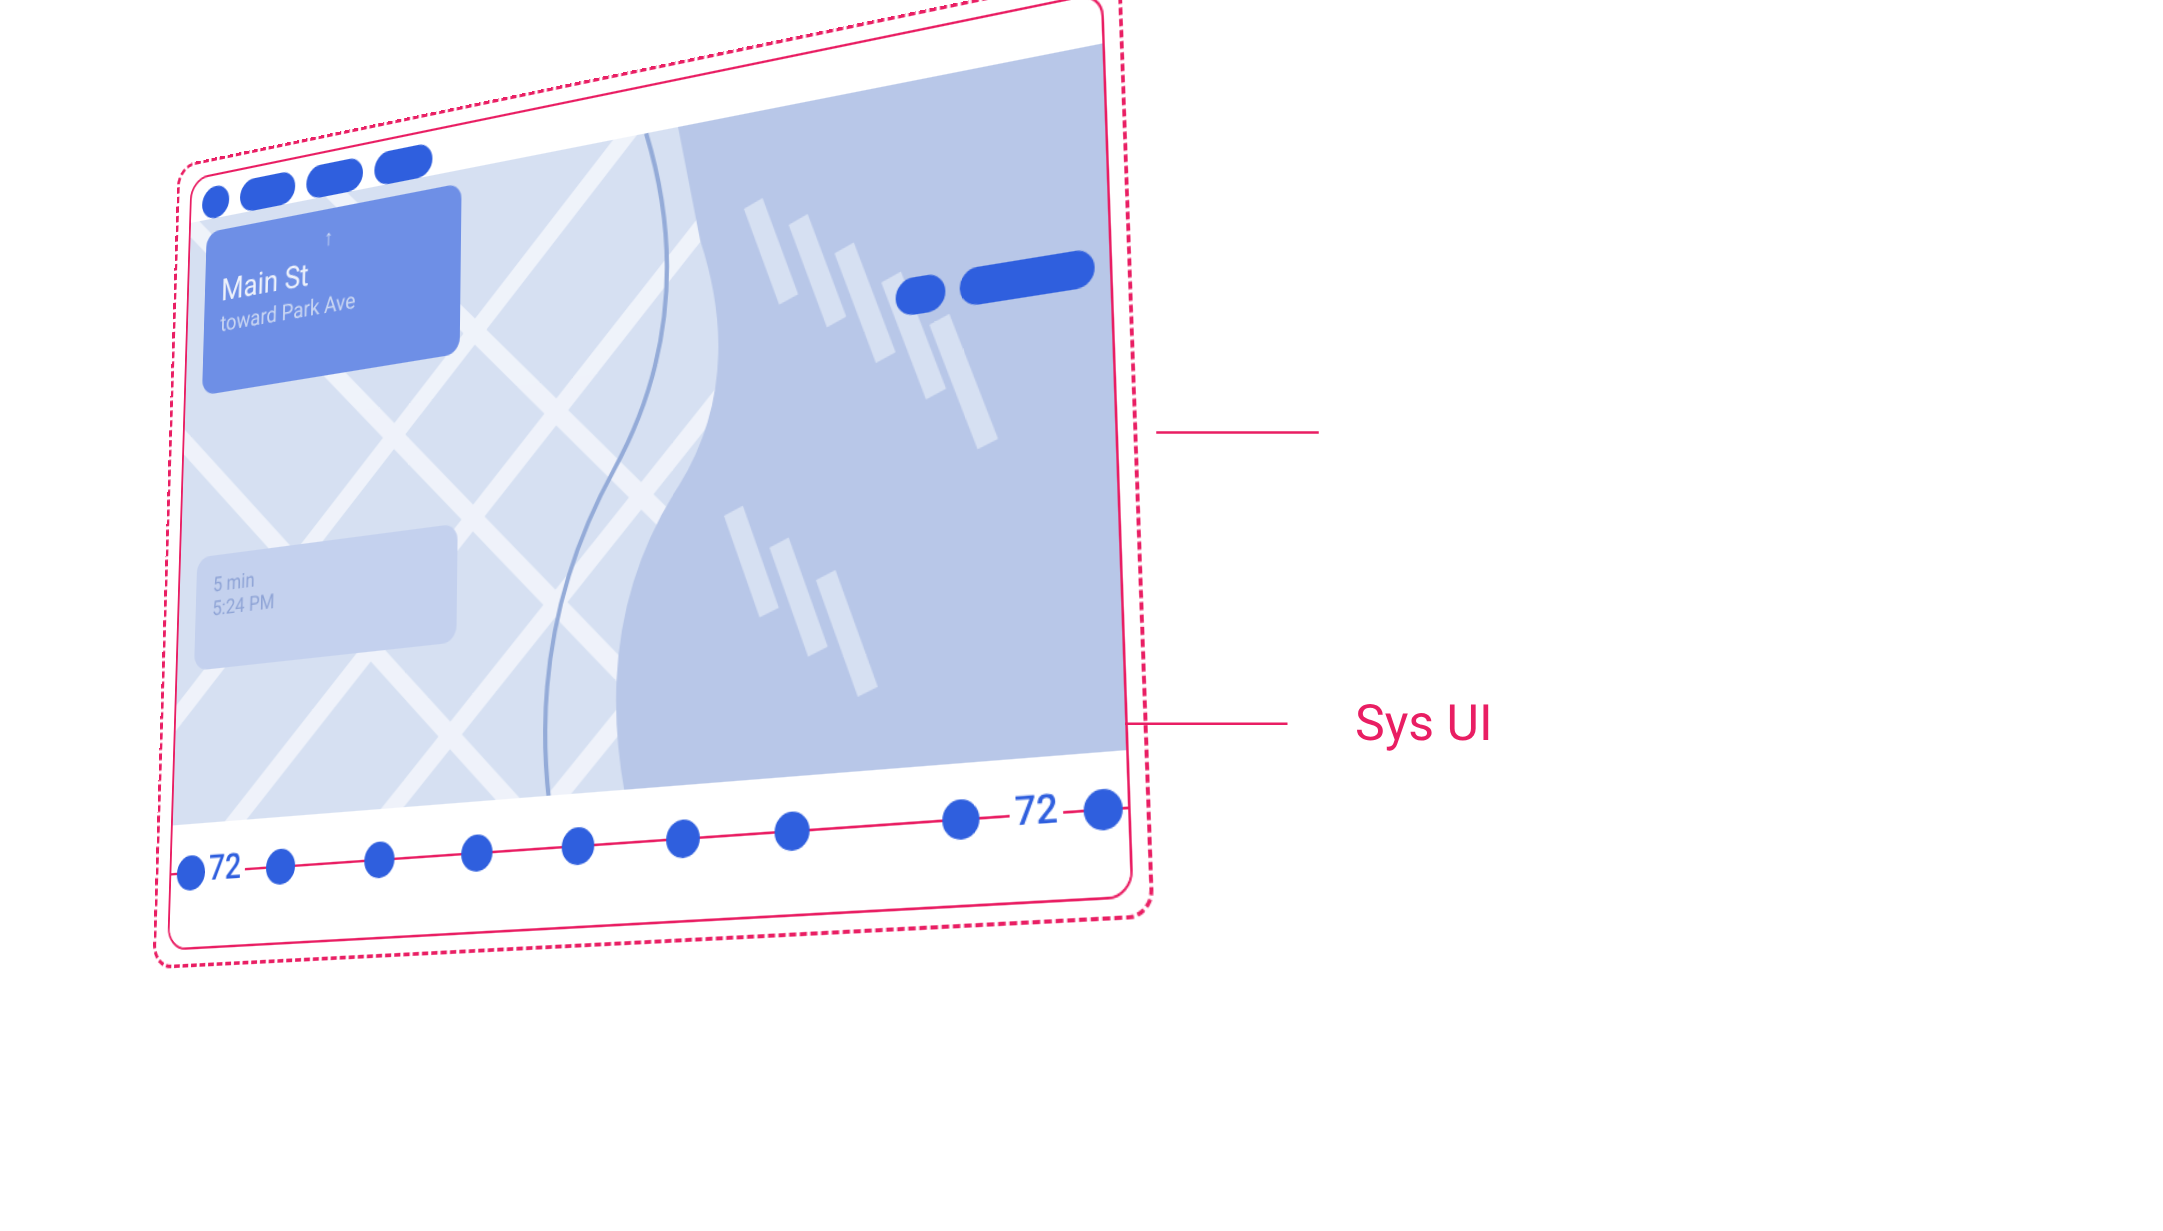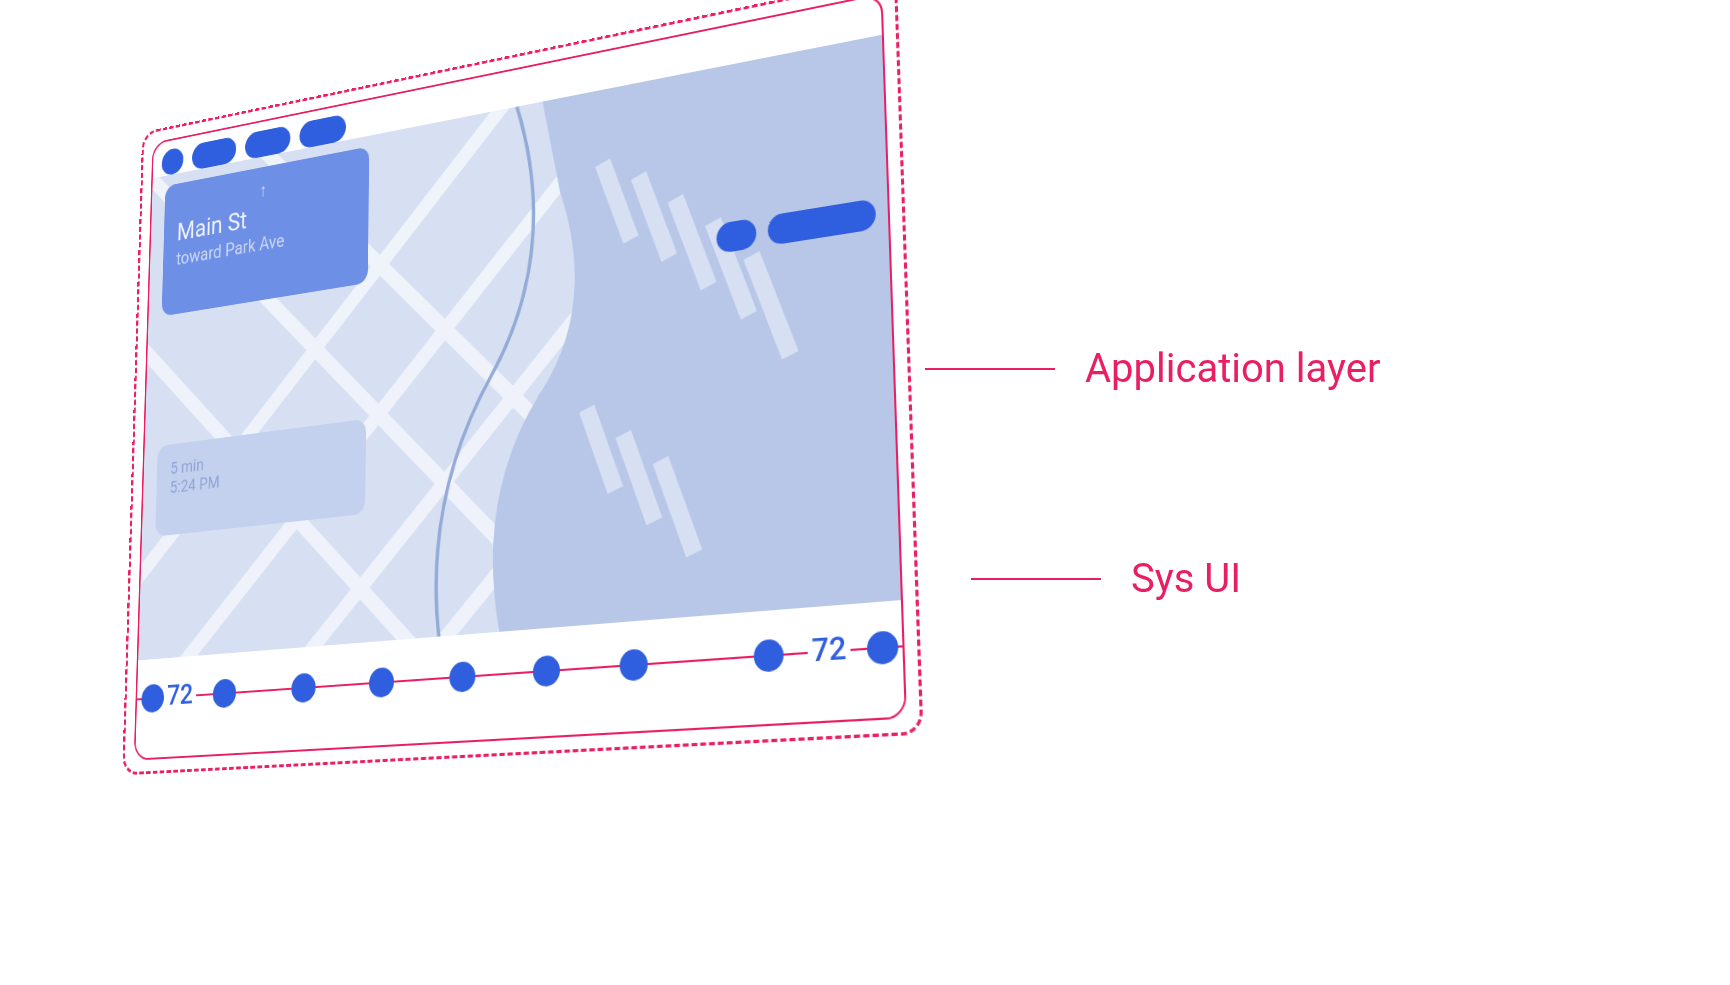--- a/index.html
+++ b/index.html
@@ -188,21 +188,21 @@
       background: #E91E63;
     }
     .callout-text {
       color: #E91E63;
       font-size: 40px;
       font-weight: 400;
       margin-left: 30px;
       white-space: nowrap;
     }
     .callout-app { left: 925px; top: 345px; }
-    .callout-sys { left: 971px; top: 555px; }
+    .callout-sys { left: 900px; top: 555px; gap: 24px; }
   </style>
 </head>
 <body>
 
 <div class="scene">
 
   <div class="layer sysui-layer"></div>
 
   <div class="layer app-layer">
 
@@ -275,18 +275,17 @@
       </div>
       <div class="measure-72-left">72</div>
       <div class="measure-72-right">72</div>
     </div>
 
   </div>
 </div>
 
 <div class="callout callout-app">
   <div class="callout-line"></div>
-  <div class="callout-text">Application layer</div>
 </div>
 <div class="callout callout-sys">
   <div class="callout-line"></div>
   <div class="callout-text">Sys UI</div>
 </div>
 
 </body></html>

